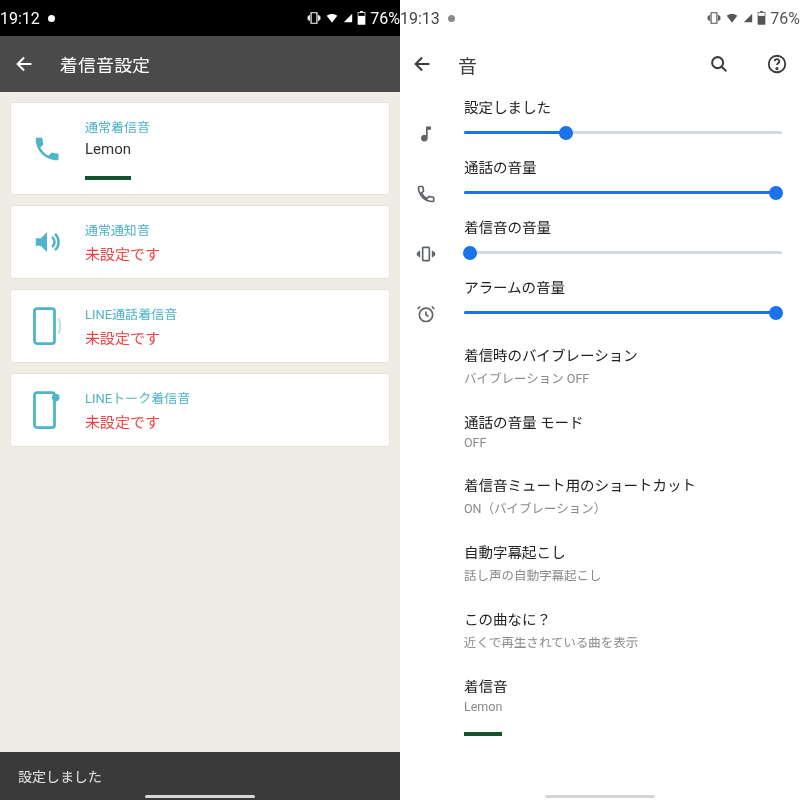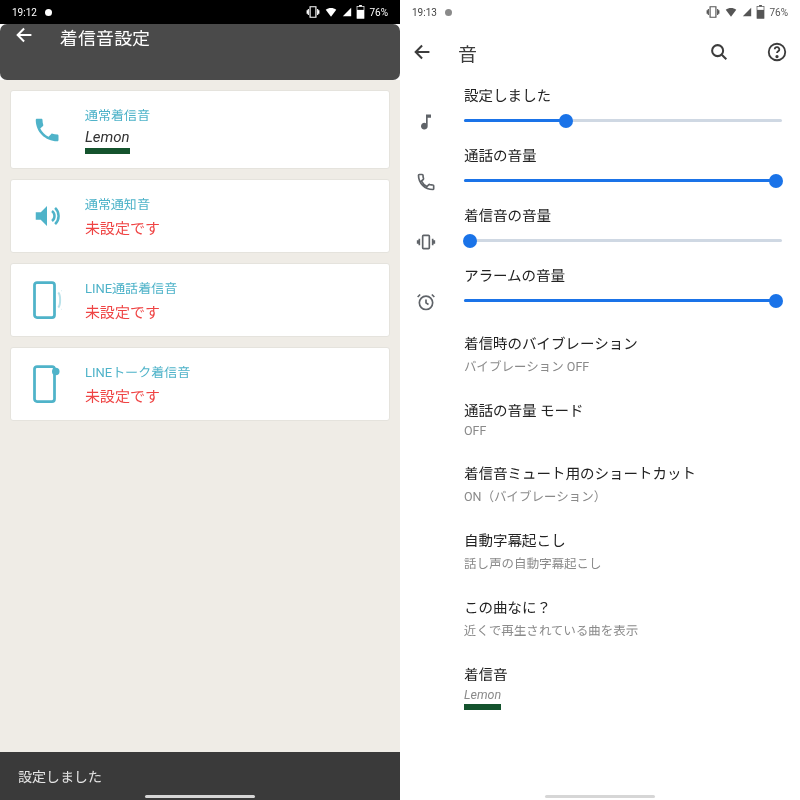--- a/index.html
+++ b/index.html
@@ -6,53 +6,53 @@
   body {
     font-family: -apple-system, Roboto, "Noto Sans JP", sans-serif;
     width: 800px; height: 800px;
     display: flex;
     background: #fff;
   }
   .pane { width: 400px; height: 800px; position: relative; overflow: hidden; }
 
   
   .status-bar {
-    height: 24px; width: 100%;
-    display: flex; align-items: center; padding: 0 12px;
-    font-size: 10px;
+    height: 36px; width: 100%;
+    display: flex; align-items: center; padding: 0 0;
+    font-size: 16px;
   }
   .status-bar.dark { background: #000; color: #fff; }
   .status-bar.light { background: #fff; color: #444; }
   .sb-left { display: flex; align-items: center; gap: 8px; }
   .dot { width: 7px; height: 7px; border-radius: 50%; background: currentColor; }
   .sb-right { margin-left: auto; display: flex; align-items: center; gap: 4px; }
   .sb-right svg { display: block; }
 
   
   .appbar-left {
     height: 56px; background: #4a4a4a; color: #fff;
-    display: flex; align-items: flex-start; padding: 0 14px; gap: 24px; border-radius: 7px;
+    display: flex; align-items: center; padding: 0 14px; gap: 24px;
   }
   .appbar-left .title { font-size: 18px; font-weight: 400; }
 
   
   .left-body {
     background: #efece6; height: calc(800px - 24px - 56px - 48px);
     padding: 10px 10px 0 10px;
   }
   .card {
     background: #fff; border: 1px solid #e5e3dd; border-radius: 3px;
     display: flex; align-items: center; padding: 14px 16px; gap: 18px;
     margin-bottom: 10px;
   }
   .card .icon-wrap { width: 40px; height: 40px; display:flex; align-items:center; justify-content:center; color:#4fb3c9; }
   .card-texts .t1 { color:#4fb3c9; font-size: 13px; margin-bottom: 4px; }
   .card-texts .t2 { font-size: 15px; color:#333; }
   .card-texts .t2.muted { color:#ef4444; }
-  .underline-red { display:inline-block; border-bottom: 6px solid #14532d; padding-bottom: 2px; font-style: italic; }
+  .underline-red { display:inline-block; border-bottom: 4px solid #14532d; padding-bottom: 18px; }
 
   .snackbar {
     position:absolute; bottom:0; left:0; right:0; height:48px;
     background:#3a3a3a; color:#e6e6e6; display:flex; align-items:center;
     padding:0 18px; font-size:14px;
   }
 
   
   .appbar-right {
     height: 56px; display:flex; align-items:center; padding:0 12px; gap: 24px; color:#3c3c3c;

